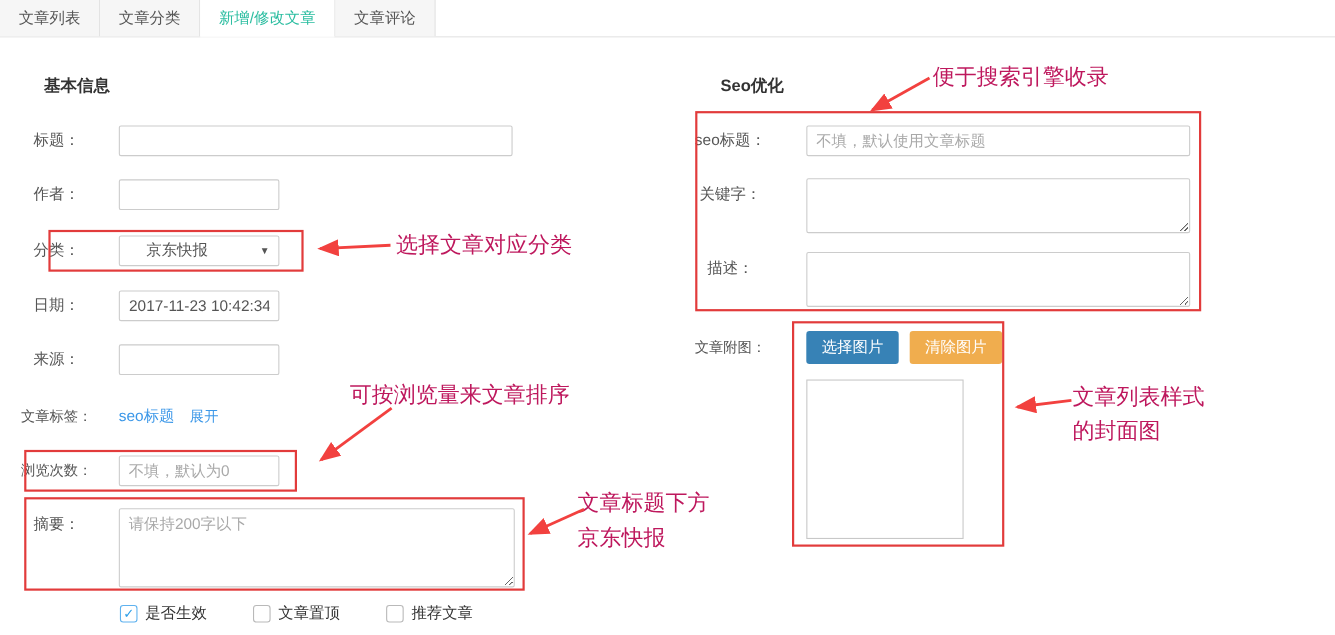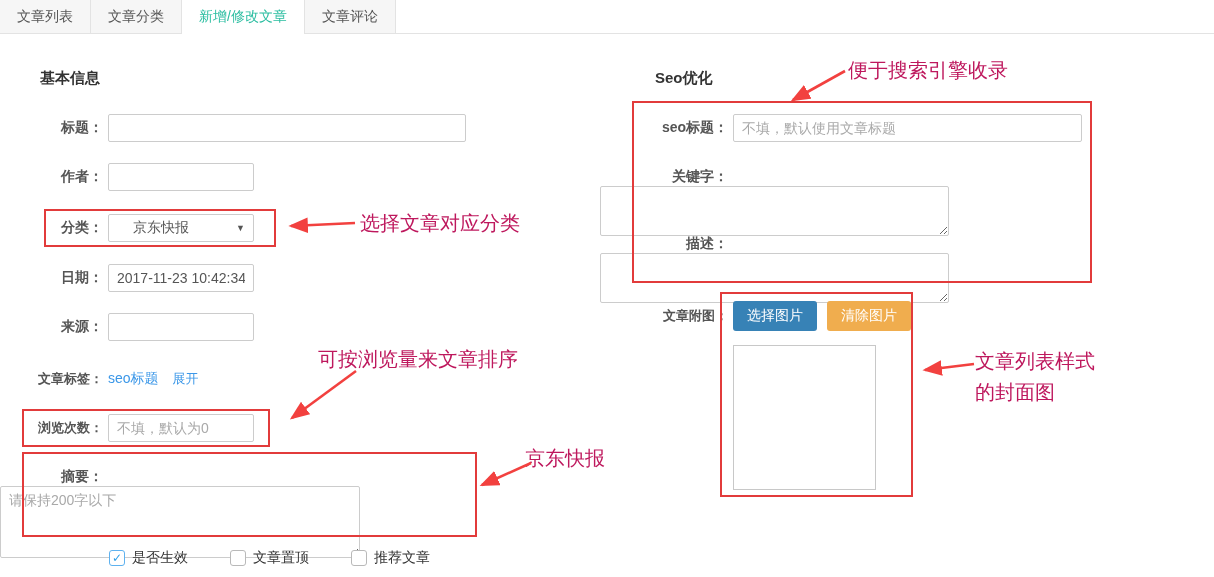--- a/index.html
+++ b/index.html
@@ -38,29 +38,28 @@
     content: "";
     position: absolute;
     left: 0; right: 0; bottom: -1px;
     height: 1px;
     background: #fff;
   }
 
   
   .hgroup { position: absolute; font-size: 15px; font-weight: bold; color: #333; }
   .row { position: absolute; display: flex; align-items: center; }
-  .row.top-align { align-items: flex-start; flex-direction: column; }
+  .row.top-align { align-items: flex-start; }
   .lbl {
     width: 108px;
-    text-align: right;
+    text-align: center;
     font-size: 14px;
     color: #555;
     flex: 0 0 auto;
     padding-right: 5px;
-    font-weight: bold;
   }
   .row.top-align .lbl { padding-top: 6px; }
   .txt, .ta {
     border: 1px solid #ccc;
     border-radius: 2px;
     font-size: 14px;
     color: #555;
     font-family: "Liberation Sans", "DejaVu Sans", sans-serif;
     background: #fff;
     outline: none;
@@ -246,20 +245,21 @@
 <div class="hl-box" style="left:44px;  top:209px; width:232px; height:38px;"></div>
 <div class="hl-box" style="left:632px; top:101px; width:460px; height:182px;"></div>
 <div class="hl-box" style="left:22px;  top:409px; width:248px; height:38px;"></div>
 <div class="hl-box" style="left:22px;  top:452px; width:455px; height:85px;"></div>
 <div class="hl-box" style="left:720px; top:292px; width:193px; height:205px;"></div>
 
 <div class="note" style="left:848px; top:55px;">便于搜索引擎收录</div>
 <div class="note" style="left:360px; top:208px;">选择文章对应分类</div>
 <div class="note" style="left:318px; top:344px;">可按浏览量来文章排序</div>
 <div class="note" style="left:525px; top:443px;">
+  <div>文章标题下方</div>
   <div>京东快报</div>
 </div>
 <div class="note" style="left:975px; top:346px;">
   <div>文章列表样式</div>
   <div>的封面图</div>
 </div>
 
 <svg id="arrow-overlay" width="1214" height="577">
   <defs>
     <marker id="ah" markerWidth="8" markerHeight="7" refX="6.5" refY="3" orient="auto" markerUnits="strokeWidth">

